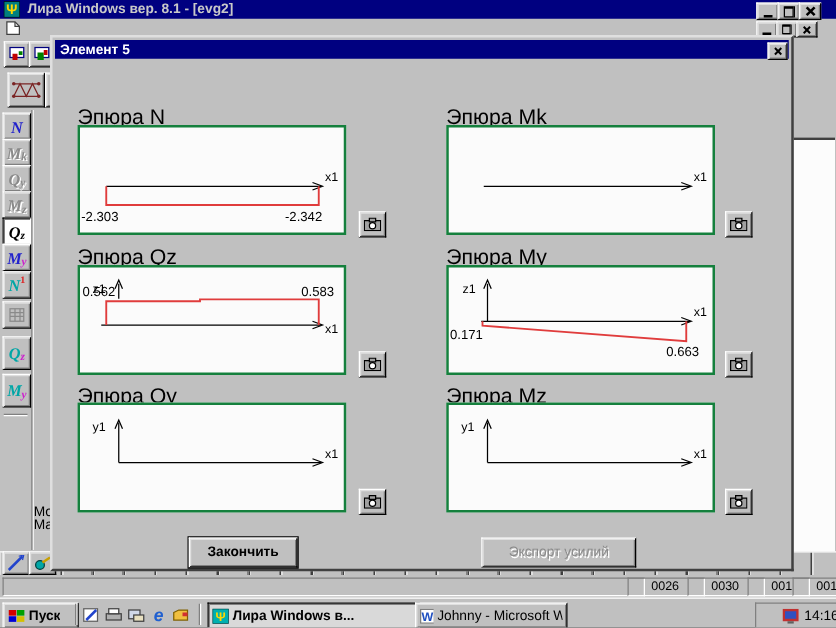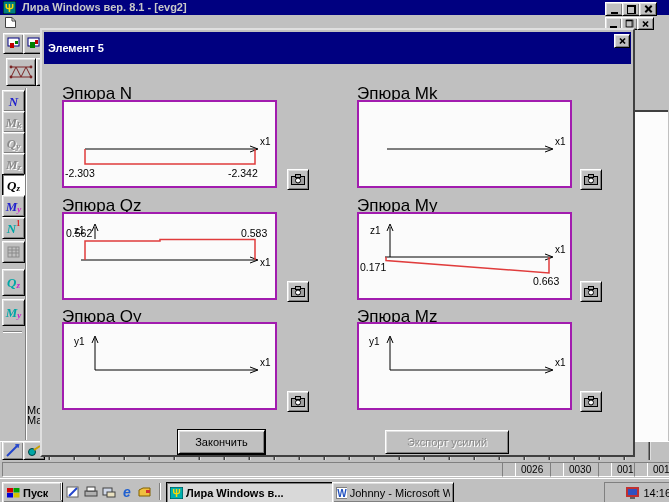--- a/index.html
+++ b/index.html
@@ -34,24 +34,24 @@
   .menu-item{padding:1px 7px;}
 
   .tool-btn{display:flex;align-items:center;justify-content:center;}
   .f-main{font-family:"Liberation Serif",serif;font-style:italic;font-weight:bold;font-size:13px;line-height:1;}
   .f-sub{font-family:"Liberation Serif",serif;font-style:italic;font-weight:bold;font-size:9px;line-height:1;
          position:relative;top:3px;left:0px;}
   .f-sup{font-family:"Liberation Serif",serif;font-weight:bold;font-size:8px;line-height:1;position:relative;top:-4px;}
   .btn-dis .f-main,.btn-dis .f-sub{color:#8a8a8a;text-shadow:1px 1px 0 #fff;}
 
   .dialog{background:#c0c0c0;border:2px solid;border-color:#dfdfdf #404040 #404040 #dfdfdf;}
-  .dlg-title{position:absolute;left:2px;top:2px;right:2px;height:32px;background:#000080;
+  .dlg-title{position:absolute;left:2px;top:2px;right:2px;height:15px;background:#000080;
              color:#fff;font-size:11px;font-weight:bold;display:flex;align-items:center;padding-left:4px;}
   .panel-label{font-size:17px;color:#000;}
-  .panel-box{background:#fbfbfb;border:2px solid #a21caf;}
+  .panel-box{background:#fbfbfb;border:2px solid #15803d;}
   .panel-box svg{overflow:visible;display:block;}
   .panel-box svg text{font-family:"Liberation Sans",sans-serif;font-size:10.5px;fill:#000;}
   .panel-box svg text.axl{font-size:10px;}
   .dlg-btn{font-size:11px;color:#000;display:flex;align-items:center;justify-content:center;}
   .dlg-btn.default{box-shadow:inset 1px 1px 0 #dfdfdf, inset -1px -1px 0 #808080, 0 0 0 1px #000;}
   .dlg-btn.disabled{color:#8a8a8a;text-shadow:1px 1px 0 #fff;text-align:right;}
 
   .bstrip{background:#c0c0c0;border-top:1px solid #fff;
      background-image:repeating-linear-gradient(90deg,#dfdfdf 0 1px,#c0c0c0 1px 23px,#808080 23px 24px,#404040 24px 25px);}
   .statusfield{font-size:10px;display:flex;align-items:center;padding-left:18px;color:#000;}
@@ -320,21 +320,21 @@
       </svg>
     </div>
     <div class="abs raised winbtn" style="left:538px;top:361px;width:20px;height:19px;">
       <svg width="14" height="11">
         <rect x="0.5" y="2.5" width="13" height="8" fill="#a0a0a0" stroke="#000"></rect>
           <rect x="4.5" y="0.5" width="5" height="3" fill="#a0a0a0" stroke="#000"></rect>
           <circle cx="7" cy="6.5" r="2.5" fill="#fff" stroke="#000"></circle>
       </svg>
     </div>
 
-    <div class="abs raised dlg-btn default" style="left:136px;top:400px;width:85px;height:22px;">Закончить</div>
+    <div class="abs raised dlg-btn default" style="left:109px;top:400px;width:85px;height:22px;font-weight:bold;">Закончить</div>
     <div class="abs raised dlg-btn disabled" style="left:343px;top:400px;width:122px;height:22px;">Экспорт усилий</div>
   </div>
 
   <div class="abs taskbar" style="left:0;top:478px;width:669px;height:24px;z-index:6;">
     <div class="abs raised task-btn" style="left:2px;top:3px;width:53px;height:19px;font-weight:bold;">
       <svg width="14" height="12">
         <rect x="1" y="1" width="6" height="4.5" fill="#d40000"></rect>
           <rect x="7.5" y="1" width="6" height="4.5" fill="#00a000"></rect>
         <rect x="1" y="6" width="6" height="4.5" fill="#0000d4"></rect>
           <rect x="7.5" y="6" width="6" height="4.5" fill="#d4c000"></rect>

